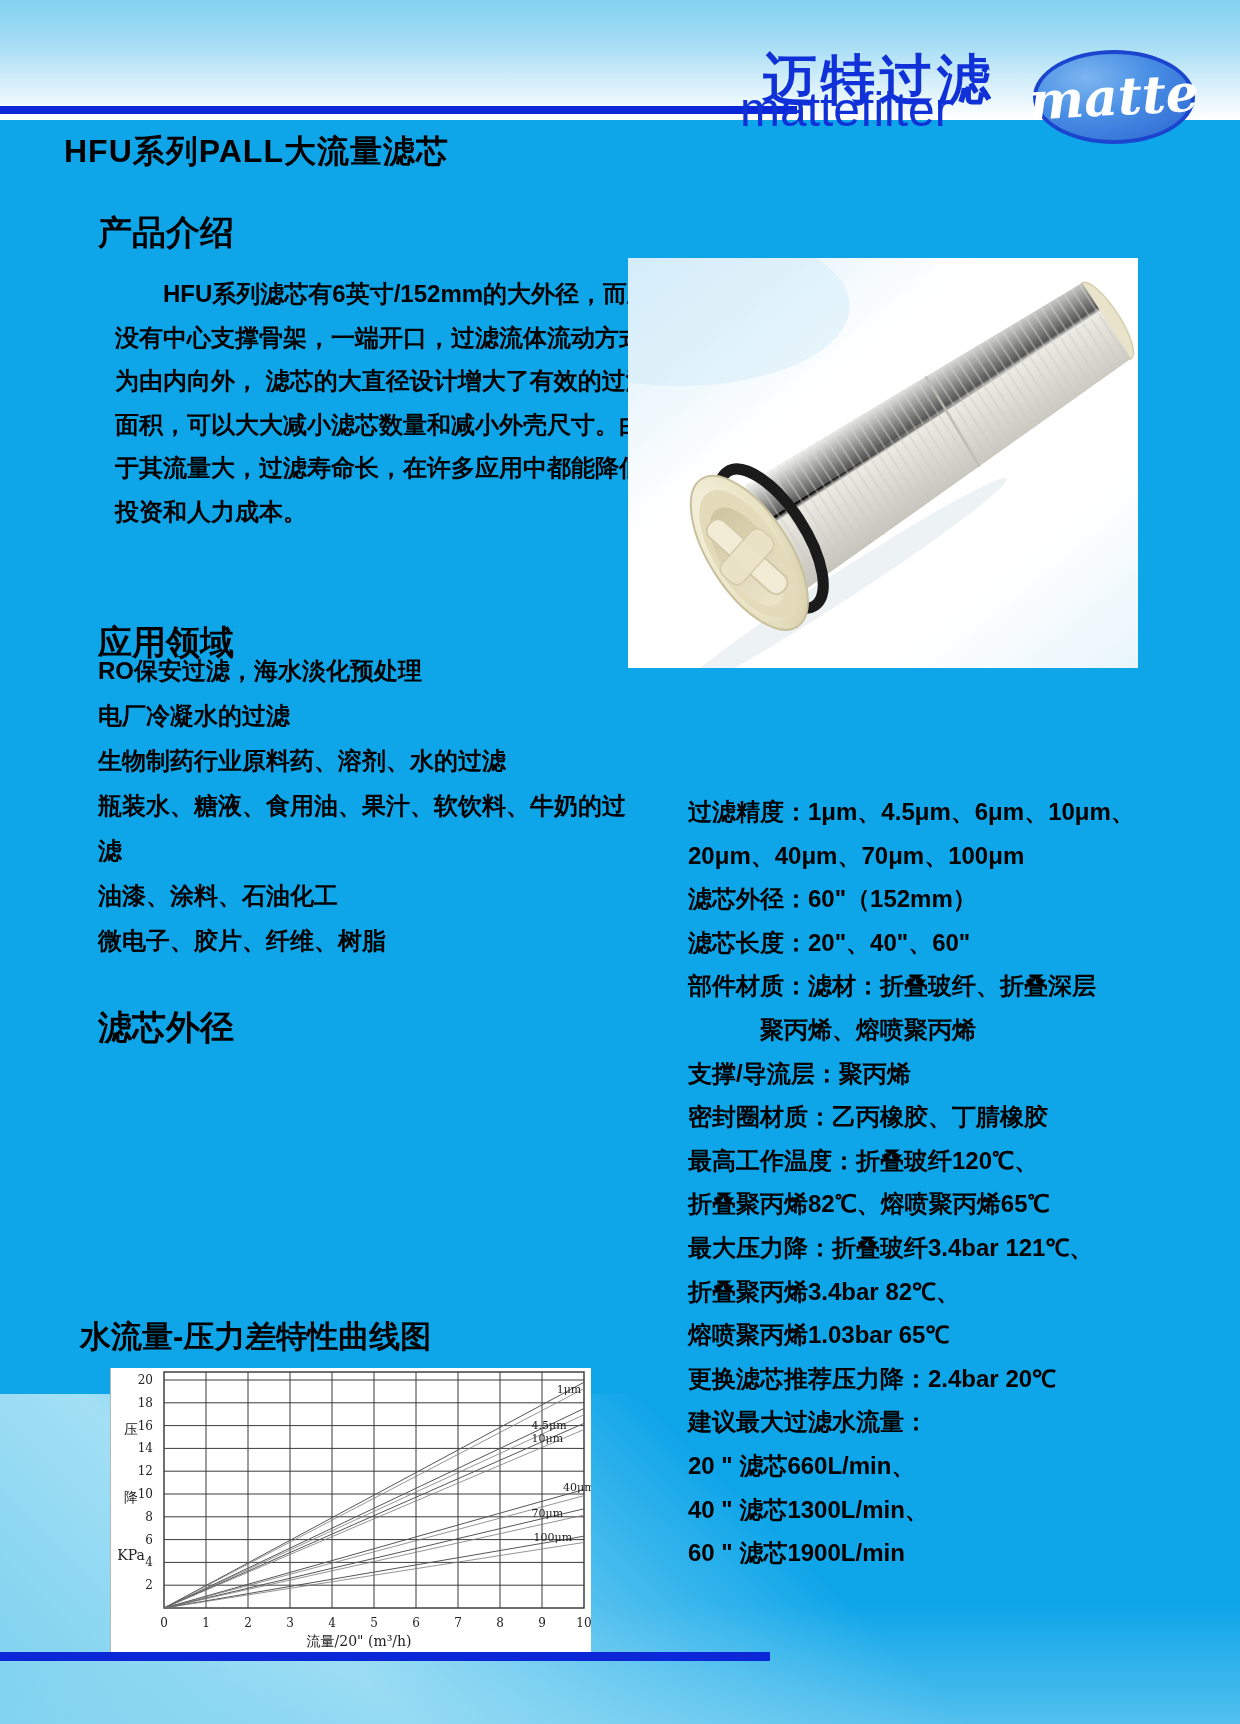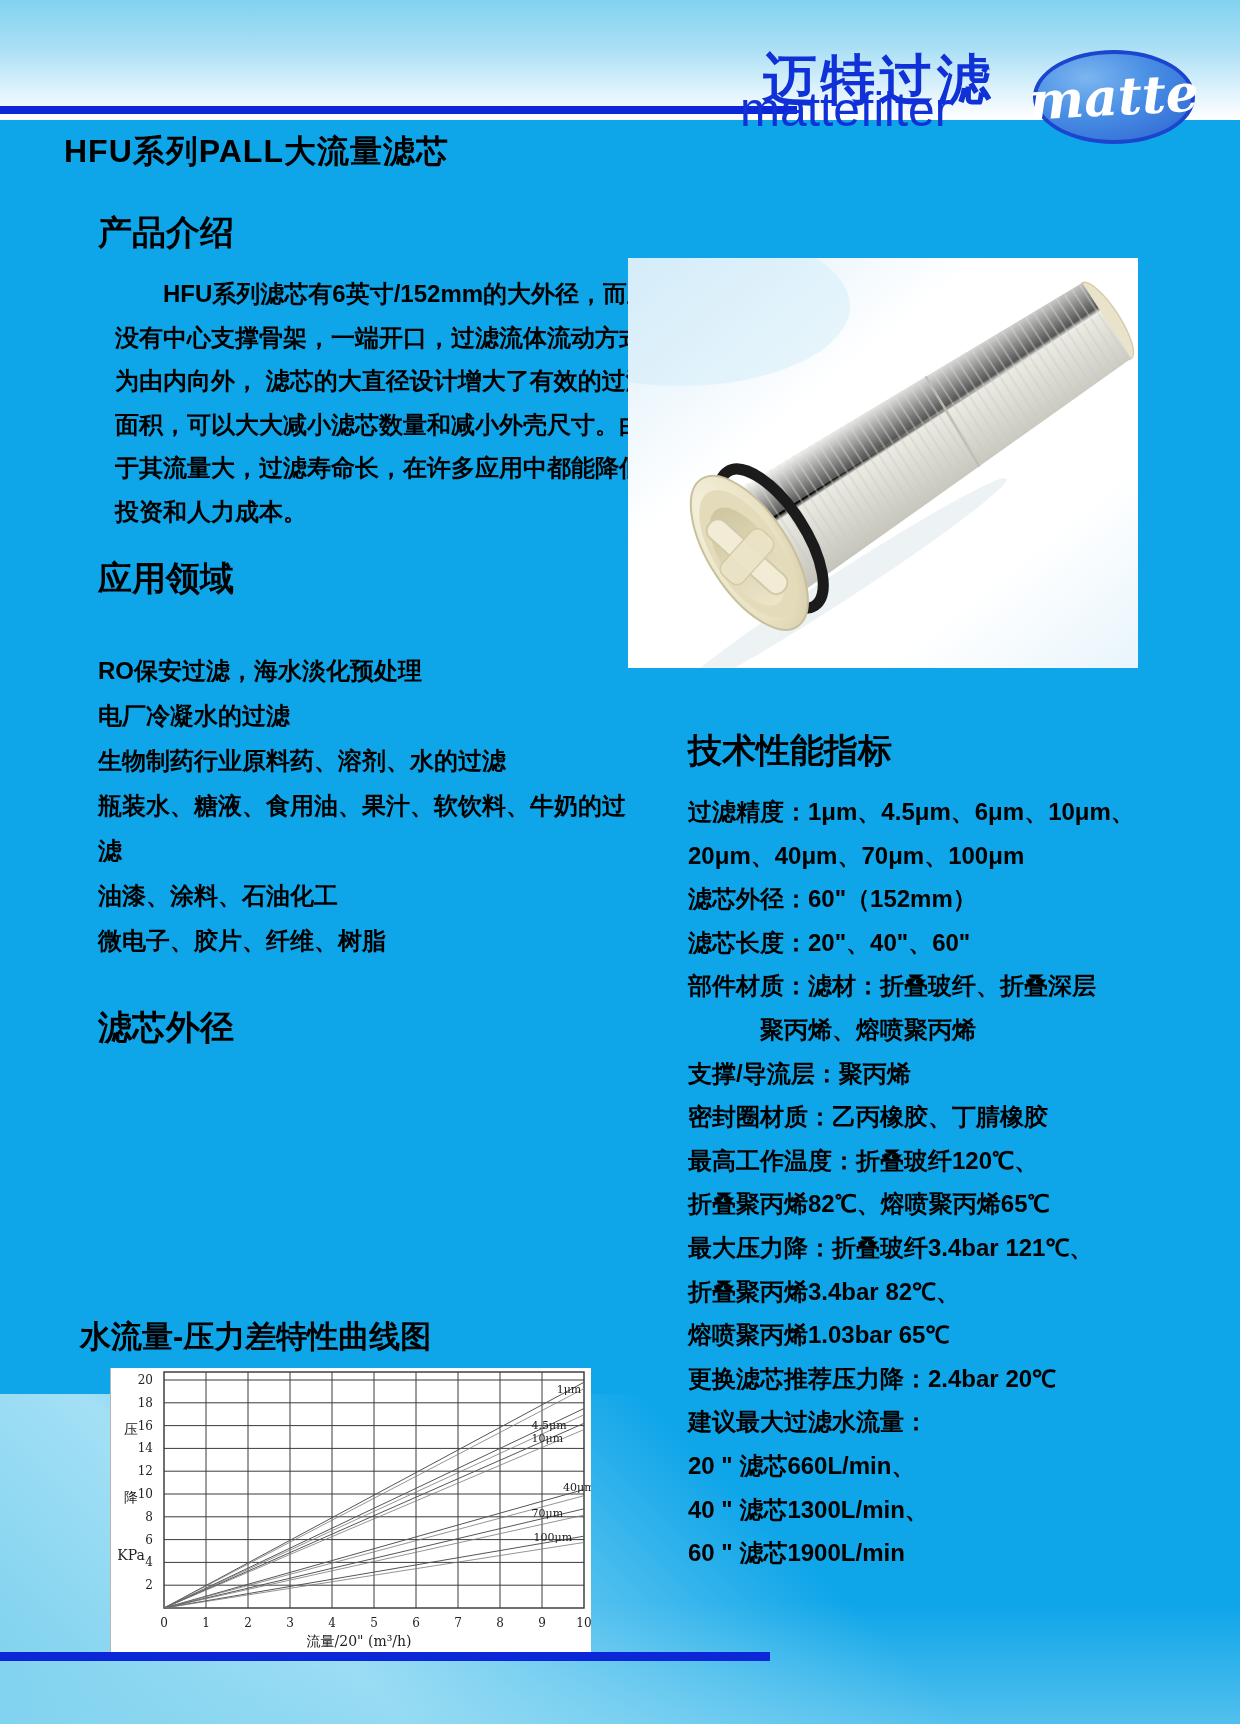--- a/index.html
+++ b/index.html
@@ -21,21 +21,21 @@
   .brand-en{position:absolute;left:740px;top:86px;font-size:48px;font-weight:400;color:#1031d8;letter-spacing:0px;line-height:1;}
   .logo-oval{position:absolute;left:1033px;top:50px;width:162px;height:94px;border-radius:50%;
     background:radial-gradient(ellipse at 32% 28%,#7cb6f0 0%,#478de4 45%,#2d63cf 100%);
     border:4px solid #1c45cf;box-sizing:border-box;display:flex;align-items:center;justify-content:center;}
   .logo-oval span{font-family:"DejaVu Serif",serif;font-style:italic;font-weight:700;color:#ffffff;font-size:52px;transform:rotate(-3deg);line-height:1;}
 
   .doc-title{position:absolute;left:64px;top:130px;font-size:32px;font-weight:900;color:#000;letter-spacing:1px;}
 
   .h2{position:absolute;font-size:34px;font-weight:900;color:#000;text-align:right;}
   .h2.intro{left:98px;top:210px;}
-  .h2.apps{left:98px;top:556px;}
+  .h2.apps{left:98px;top:620px;}
   .h2.feats{left:98px;top:1005px;}
   .h2.specs{left:688px;top:728px;}
   .h2.chart{left:80px;top:1316px;font-size:31px;}
 
   .body-text{position:absolute;font-weight:700;color:#000;white-space:pre-line;}
   .intro-body{left:95px;top:272px;width:580px;font-size:24px;line-height:43.5px;margin-left:20px;}
   .apps-list{left:98px;top:648px;width:580px;font-size:24px;line-height:45px;}
   .feats-list{left:96px;top:1068px;width:600px;font-size:24px;line-height:46px;}
   .specs-list{left:688px;top:790px;width:540px;font-size:24px;line-height:43.6px;}
 
@@ -78,21 +78,20 @@
   <div class="body-text apps-list">RO保安过滤，海水淡化预处理
 电厂冷凝水的过滤
 生物制药行业原料药、溶剂、水的过滤
 瓶装水、糖液、食用油、果汁、软饮料、牛奶的过
 滤
 油漆、涂料、石油化工
 微电子、胶片、纤维、树脂</div>
 
   <div class="h2 feats">滤芯外径</div>
 
-  <div class="h2 specs">技术性能指标</div>
   <div class="body-text specs-list">过滤精度：1μm、4.5μm、6μm、10μm、
 20μm、40μm、70μm、100μm
 滤芯外径：60"（152mm）
 滤芯长度：20"、40"、60"
 部件材质：滤材：折叠玻纤、折叠深层
 　　　聚丙烯、熔喷聚丙烯
 支撑/导流层：聚丙烯
 密封圈材质：乙丙橡胶、丁腈橡胶
 最高工作温度：折叠玻纤120℃、
 折叠聚丙烯82℃、熔喷聚丙烯65℃

